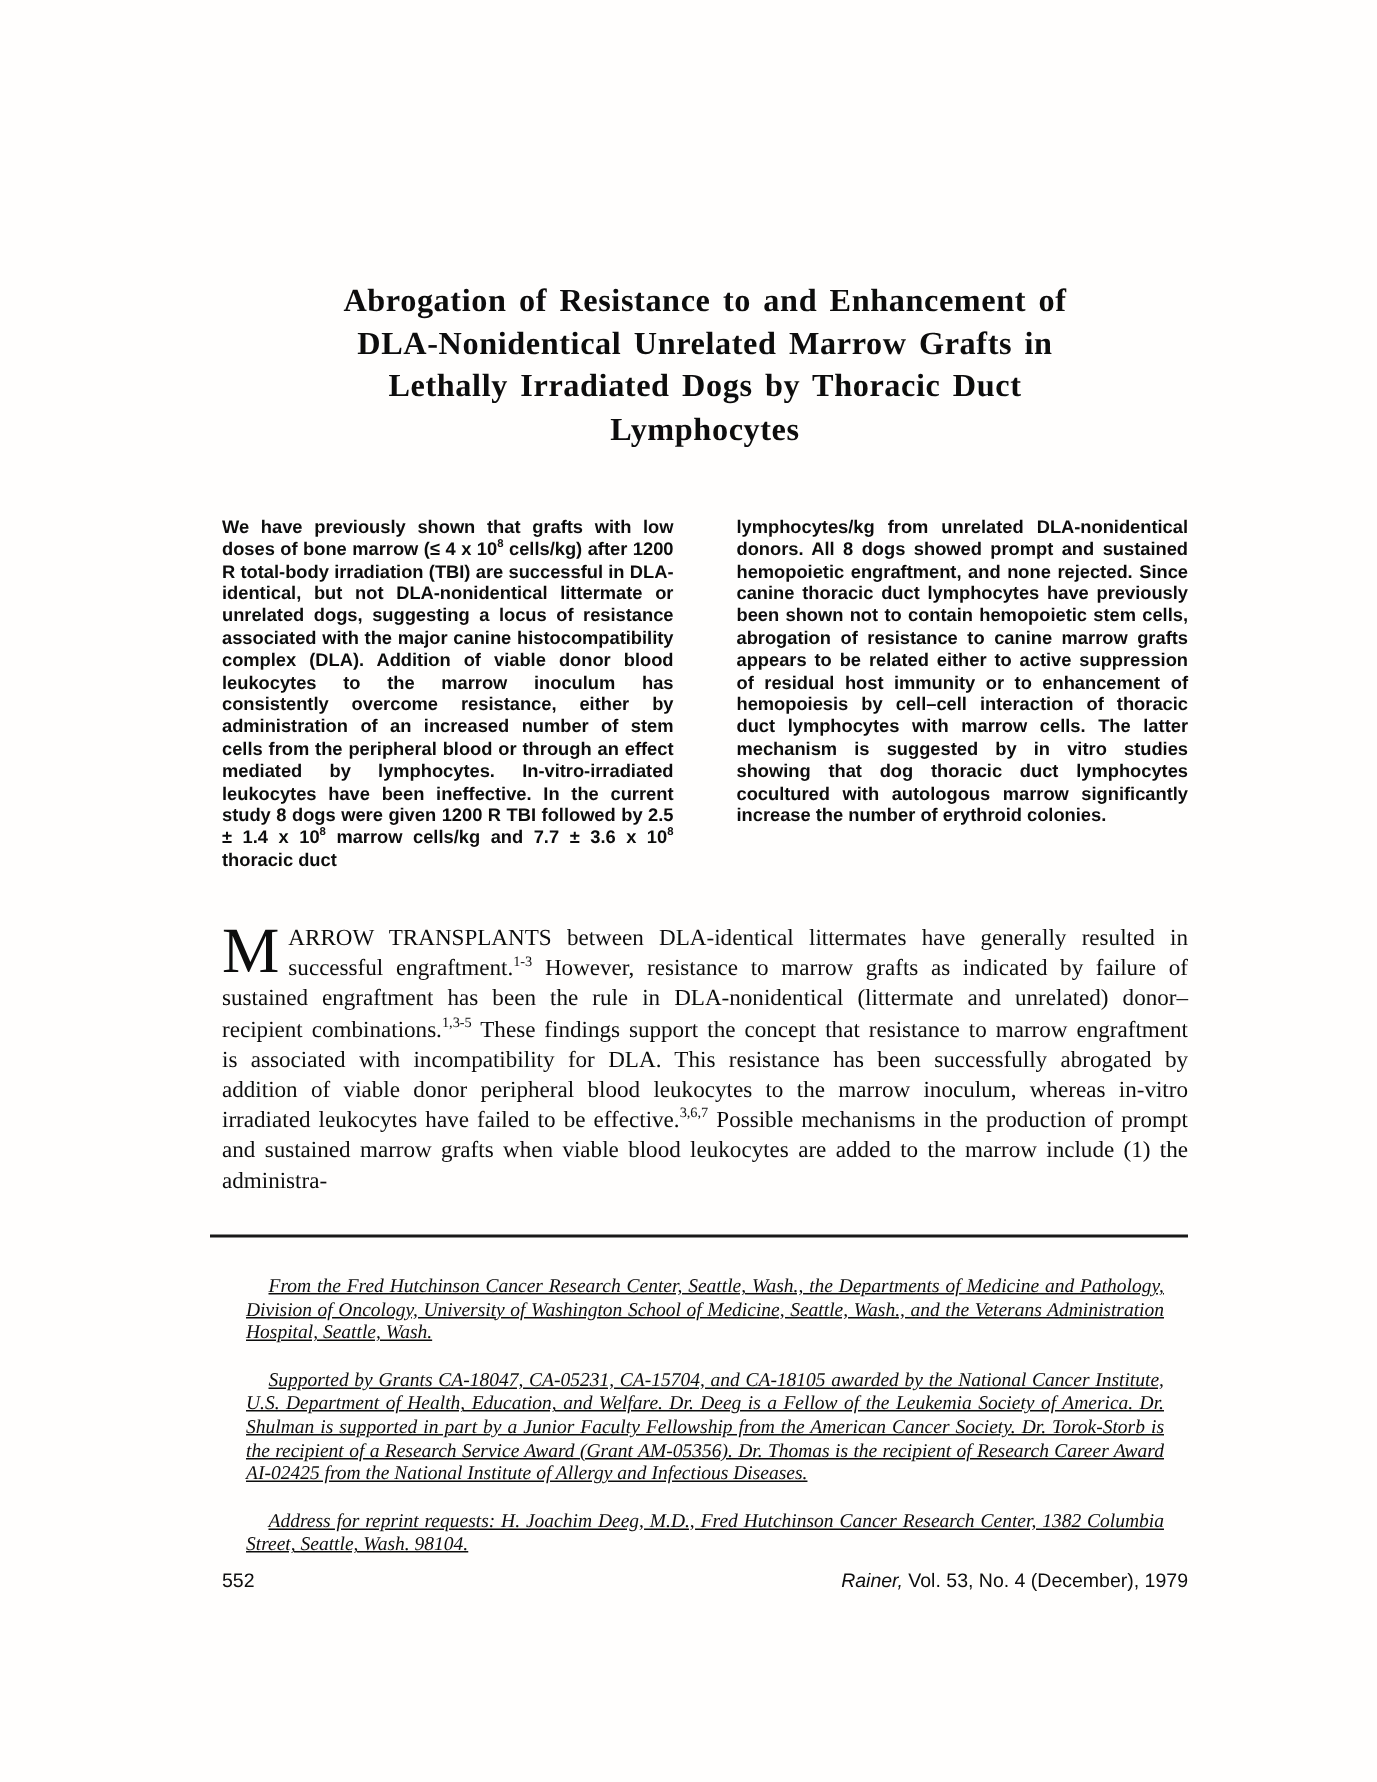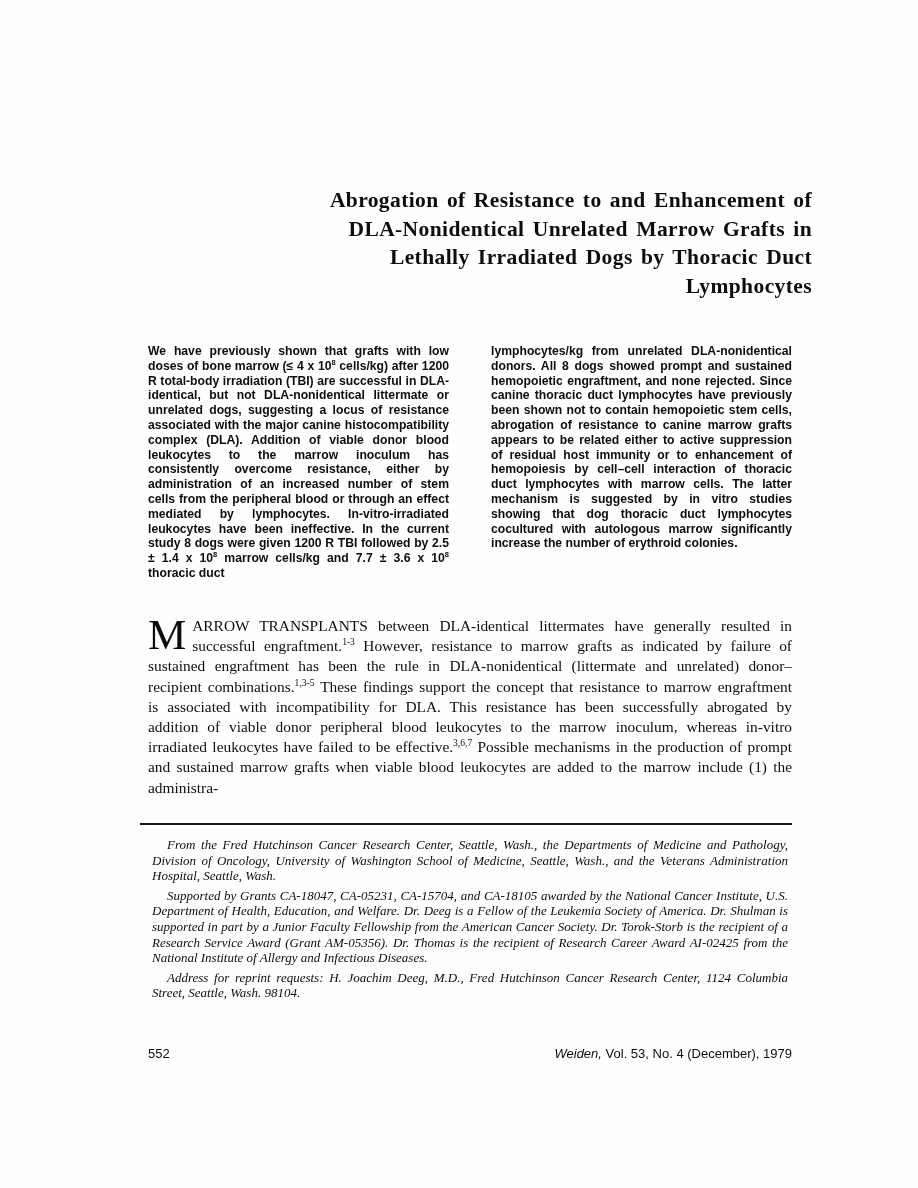--- a/index.html
+++ b/index.html
@@ -10,21 +10,21 @@
     background: #fffefd;
     color: #0d0d0d;
     font-family: "Liberation Serif", "DejaVu Serif", serif;
     overflow: hidden;
   }
   .article-title {
     position: absolute;
     left: 128px;
     top: 172px;
     width: 684px;
-    text-align: right;
+    text-align: center;
     font-weight: bold;
     font-size: 21.5px;
     line-height: 28.5px;
     letter-spacing: 0.4px;
     word-spacing: 2.5px;
     white-space: pre-line;
   }
   .authors {
     position: absolute;
     left: 118px;
@@ -82,21 +82,21 @@
   .footnotes {
     position: absolute;
     left: 148px;
     top: 833px;
     width: 644px;
     font-style: italic;
     font-size: 13px;
     line-height: 15.6px;
     text-align: justify;
   }
-  .footnotes p { margin: 4px; text-indent: 15px; }
+  .footnotes p { margin: 16px; text-indent: 15px; text-decoration: underline; }
   .page-footer {
     position: absolute;
     left: 148px;
     top: 1046px;
     width: 644px;
     display: flex;
     justify-content: space-between;
     align-items: flex-end;
     font-family: "Liberation Sans", "DejaVu Sans", sans-serif;
     font-size: 13px;
@@ -121,21 +121,21 @@
 
   <div class="body-text">
     <span class="drop-cap">M</span><span><span>ARROW TRANSPLANTS between DLA-identical littermates have generally resulted in successful engraftment.</span><sup>1-3</sup><span> However, resistance to marrow grafts as indicated by failure of sustained engraftment has been the rule in DLA-nonidentical (littermate and unrelated) donor–recipient combinations.</span><sup>1,3-5</sup><span> These findings support the concept that resistance to marrow engraftment is associated with incompatibility for DLA. This resistance has been successfully abrogated by addition of viable donor peripheral blood leukocytes to the marrow inoculum, whereas in-vitro irradiated leukocytes have failed to be effective.</span><sup>3,6,7</sup><span> Possible mechanisms in the production of prompt and sustained marrow grafts when viable blood leukocytes are added to the marrow include (1) the administra-</span></span>
   </div>
 
   <div class="divider-rule"></div>
 
   <div class="footnotes">
       <p>From the Fred Hutchinson Cancer Research Center, Seattle, Wash., the Departments of Medicine and Pathology, Division of Oncology, University of Washington School of Medicine, Seattle, Wash., and the Veterans Administration Hospital, Seattle, Wash.</p>
       <p>Supported by Grants CA-18047, CA-05231, CA-15704, and CA-18105 awarded by the National Cancer Institute, U.S. Department of Health, Education, and Welfare. Dr. Deeg is a Fellow of the Leukemia Society of America. Dr. Shulman is supported in part by a Junior Faculty Fellowship from the American Cancer Society. Dr. Torok-Storb is the recipient of a Research Service Award (Grant AM-05356). Dr. Thomas is the recipient of Research Career Award AI-02425 from the National Institute of Allergy and Infectious Diseases.</p>
-      <p>Address for reprint requests: H. Joachim Deeg, M.D., Fred Hutchinson Cancer Research Center, 1124 Columbia Street, Seattle, Wash. 98104.</p>
+      <p>Address for reprint requests: H. Joachim Deeg, M.D., Fred Hutchinson Cancer Research Center, 1382 Columbia Street, Seattle, Wash. 98104.</p>
     </div>
 
   <div class="page-footer">
     <span>552</span>
-    <span><span class="journal-name">Weiden,</span><span> Vol. 53, No. 4 (December), 1979</span></span>
+    <span><span class="journal-name">Rainer,</span><span> Vol. 53, No. 4 (December), 1979</span></span>
   </div>
 
 </div>
 
 </body></html>

